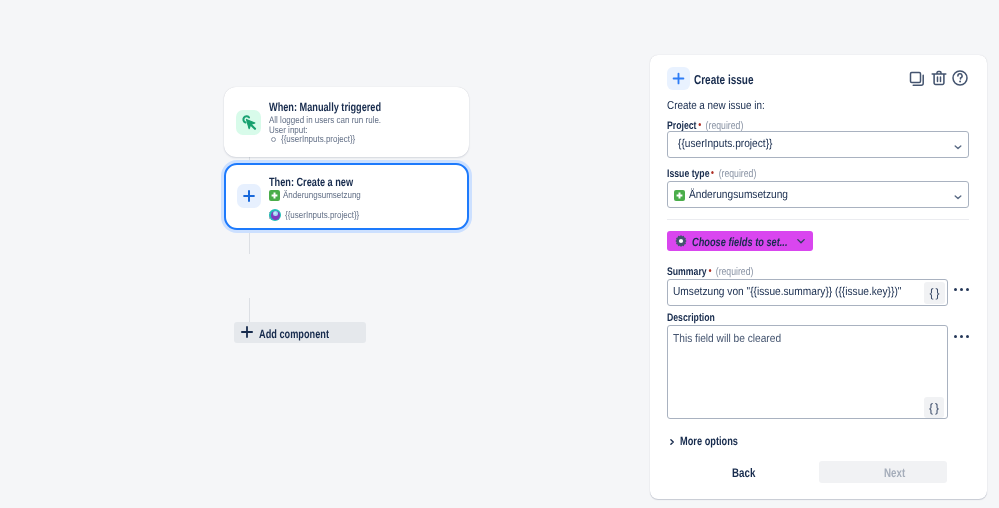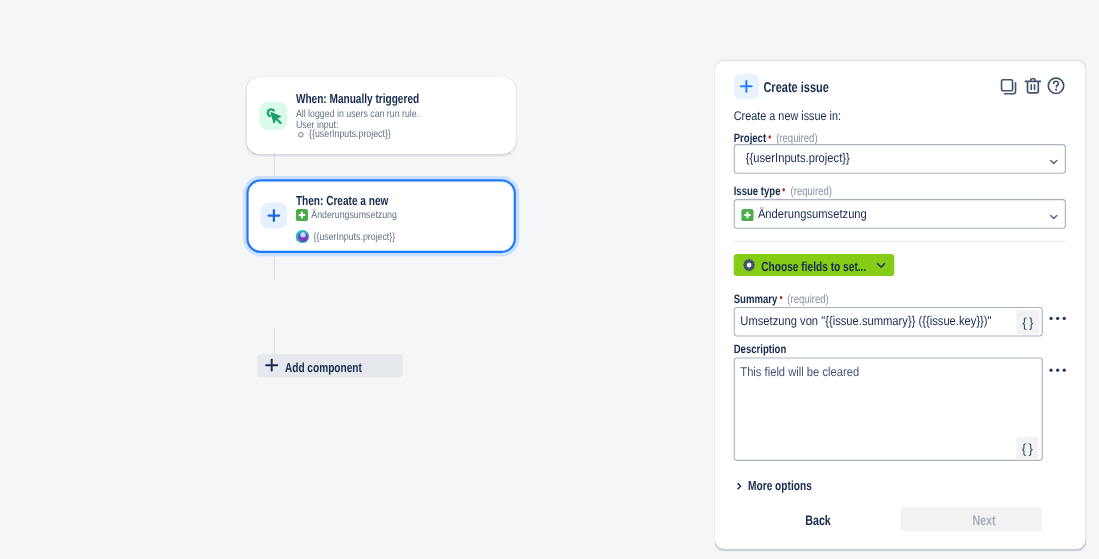--- a/index.html
+++ b/index.html
@@ -40,21 +40,21 @@
   .p-title{position:absolute;left:694px;top:72px;font-size:13px;font-weight:700;color:#172b4d;white-space:nowrap;transform:scaleX(.77);transform-origin:left top;}
   .p-acts{position:absolute;left:0;top:0;}
   .p-acts svg{position:absolute;top:69px;}
   .p-sub{position:absolute;left:667px;top:100px;font-size:11.5px;color:#172b4d;white-space:nowrap;transform:scaleX(.858);transform-origin:left top;}
   .flabel{position:absolute;font-size:11px;line-height:12px;font-weight:700;color:#172b4d;white-space:nowrap;transform:scaleX(.79);transform-origin:left top;}
   .freq{color:#8993a4;font-weight:400;}
   .star{display:inline-block;width:3px;height:3px;border-radius:50%;background:#ae2e24;vertical-align:3.5px;margin:0 3px 0 2.5px;}
   .field{position:absolute;box-sizing:border-box;border:1px solid #a9b2c0;border-radius:3px;background:#fff;}
   .fval{position:absolute;font-size:11.5px;color:#172b4d;white-space:nowrap;transform:scaleX(.885);transform-origin:left top;}
   .sep{position:absolute;background:#ebecf0;height:1px;}
-  .chooser{position:absolute;background:#84cc16;border-radius:3px;}
+  .chooser{position:absolute;background:#d946ef;border-radius:3px;font-style:italic;}
   .chooser .gi{position:absolute;left:7px;top:3px;}
   .chooser span{position:absolute;left:25px;top:4px;font-size:12px;font-weight:600;color:#172b4d;white-space:nowrap;transform:scaleX(.77);transform-origin:left top;}
   .chooser .cv{position:absolute;left:129px;top:5px;}
   .smart{position:absolute;background:#f1f2f4;border-radius:3px;display:flex;align-items:center;justify-content:center;font-size:12px;color:#344563;font-family:"Liberation Sans",sans-serif;letter-spacing:-0.6px;text-indent:-0.6px;}
   .dots{position:absolute;display:flex;gap:3px;align-items:center;}
   .dot{width:3px;height:3px;border-radius:50%;background:#253858;}
   .moreopt{position:absolute;}
   .moreopt svg{position:absolute;left:1px;top:4px;}
   .moreopt span{position:absolute;left:13px;top:0;font-size:12px;font-weight:600;color:#172b4d;white-space:nowrap;transform:scaleX(.77);transform-origin:left top;}
   .btnrow{position:absolute;display:flex;align-items:center;}
@@ -65,21 +65,21 @@
 </head>
 <body>
 
 <div class="wrap">
 
 
   <div class="connector" style="top:140px;height:22px;"></div>
   <div class="connector" style="top:229px;height:25px;"></div>
   <div class="connector" style="top:298px;height:26px;"></div>
 
-  <div class="card" style="left:224px;top:70px;width:245px;height:70px;">
+  <div class="card" style="left:224px;top:87px;width:245px;height:70px;">
     <div class="cicon" style="left:12px;top:23px;width:25px;height:25px;background:#d8fbea;">
       <svg width="18" height="18" viewBox="0 0 18 18">
           <path d="M8.1 2.6 A3.2 3.2 0 1 0 6.5 8.6" stroke="#1aa373" stroke-width="2.05" fill="none" stroke-linecap="round" transform="rotate(20 6.2 5.6)"></path>
           <path d="M6.4 5.4 L14.9 8.9 L10.8 10.6 L9.1 14.7 Z" fill="#17a06e" stroke="#17a06e" stroke-width="1.1" stroke-linejoin="round"></path>
           <path d="M11.4 11.2 L15.0 14.8" stroke="#17a06e" stroke-width="2.1" stroke-linecap="round"></path>
         </svg>
     </div>
     <div class="ctitle" style="left:45px;top:13px;">When: Manually triggered</div>
     <div class="csub" style="left:45px;top:28px;">All logged in users can run rule.</div>
     <div class="csub" style="left:45px;top:38px;">User input:</div>

